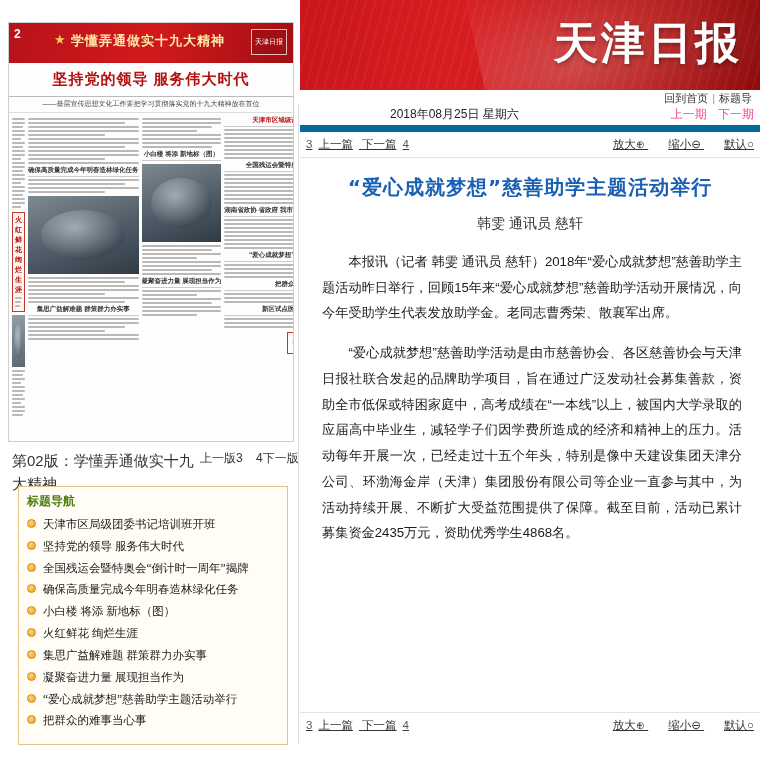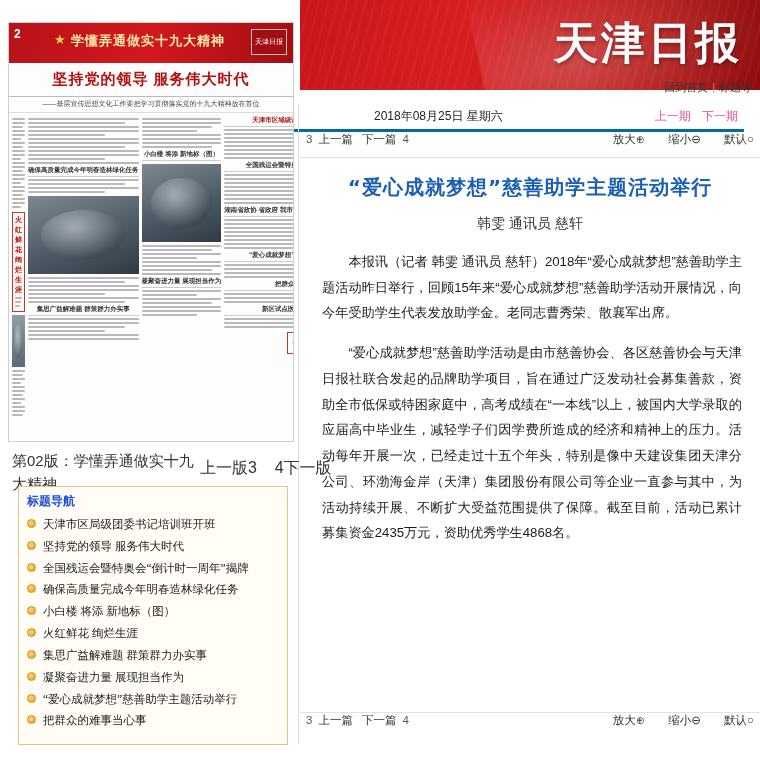--- a/index.html
+++ b/index.html
@@ -31,45 +31,46 @@
   #masthead-title {
     position:absolute; right:18px; top:14px;
     color:#fff; font-size:44px; letter-spacing:3px;
     font-family:"DejaVu Serif", serif; font-weight:bold;
     text-shadow:1px 2px 4px rgba(0,0,0,.35);
     white-space:nowrap;
   }
 
   
   #topnav {
-    position:absolute; left:300px; top:76px; width:460px; height:26px;
+    position:absolute; left:300px; top:87px; width:460px; height:26px;
     text-align:right; padding:4px 8px 0 0;
     font-size:11px; color:#333;
   }
   #topnav a { color:#333; text-decoration:none; }
   #topnav .sep { color:#999; margin:0 4px; }
 
   
   #datebar {
-    position:absolute; left:284px; top:104px; width:460px; height:28px;
-    border-bottom:3px solid #0369a1;
+    position:absolute; left:300px; top:104px; width:460px; height:28px;
+    border-bottom:7px solid #0369a1;
     display:flex; align-items:center; justify-content:space-between;
     padding:0 6px 0 90px;
     font-size:12px; color:#222;
   }
   #datebar .prevnext { font-size:12px; color:#ec4899; }
   #datebar .prevnext span { margin-left:8px; }
 
   
   .artbar {
     position:absolute; left:300px; width:460px; height:26px;
-    display:flex; justify-content:space-between;
+    display:flex; align-items:center; justify-content:space-between;
     font-size:11.5px; color:#333;
     border-bottom:1px solid #e2e2e2;
     padding:0 6px;
+    text-decoration:underline;
   }
   .artbar.bottom { border-bottom:none; border-top:1px solid #e2e2e2; }
   .artbar .left span { margin-right:6px; }
   .artbar .right span { margin-left:10px; white-space:nowrap; }
   .artbar .num { color:#555; }
 
   
   #article {
     position:absolute; left:300px; top:160px; width:460px;
     padding:0 18px;
@@ -149,31 +150,31 @@
     font-size:6px; display:flex; align-items:center; justify-content:center;
     margin:4px auto 2px auto; text-align:center; line-height:1.05;
   }
 
   
   #paper-caption {
     position:absolute; left:12px; top:450px; width:270px;
     font-size:15px; color:#333; line-height:1.5;
   }
   #paper-prevnext {
-    position:absolute; left:200px; top:450px; font-size:16px; color:#333;margin-top:8px;
+    position:absolute; left:200px; top:450px; font-size:12px; color:#333;
   }
 
   
   #headline-nav {
     position:absolute; left:18px; top:486px; width:270px;
     border:1px solid #e0c48a; background:#fffdf6;
     padding:6px 8px 8px 8px;
   }
   #headline-nav h3 {
-    margin:0 0 4px 0; font-size:12px; color:#1d4ed8; font-weight:bold;
+    margin:0 0 4px 0; font-size:12px; color:#4d7c0f; font-weight:bold;
   }
   #headline-nav ul { list-style:none; margin:0; padding:0;font-family:Liberation Serif, serif; }
   #headline-nav li {
     font-size:11.5px; color:#1b1b1b; line-height:1.55;
     padding:2px 0 2px 16px; position:relative; white-space:nowrap;
     overflow:hidden; text-overflow:ellipsis;
   }
   #headline-nav li .dot {
     position:absolute; left:0; top:5px; width:9px; height:9px; border-radius:50%;
     background:radial-gradient(circle at 35% 35%, #ffd27a, #e8a020);

